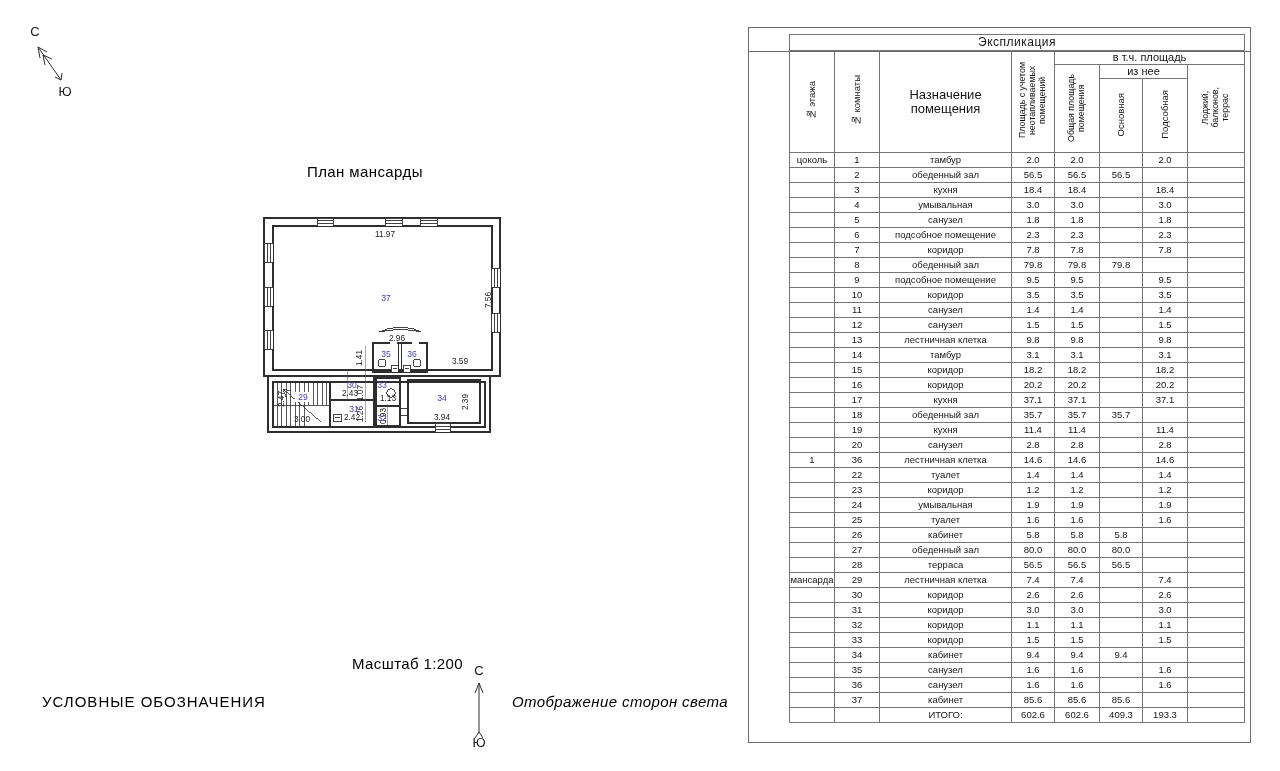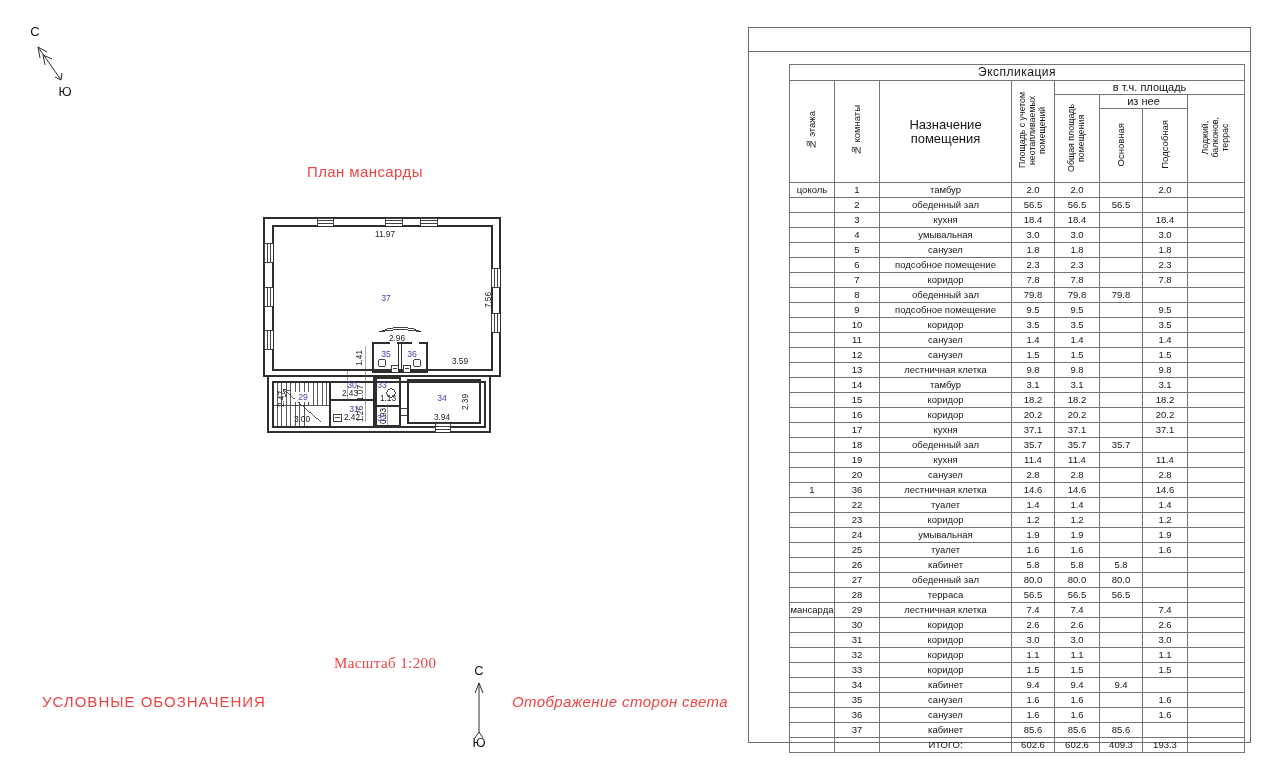--- a/index.html
+++ b/index.html
@@ -2,31 +2,31 @@
 <html><head>
 <meta charset="utf-8">
 <style>
   html,body { margin:0; padding:0; }
   body {
     width:1280px; height:771px; position:relative; background:#ffffff;
     font-family:"Liberation Sans", sans-serif; color:#111;
     overflow:hidden;
   }
   .abs { position:absolute; }
-  .cap { font-size:15px; color:#ef4444; letter-spacing:.4px; white-space:nowrap; }
+  .cap { font-size:15px; color:#000000; letter-spacing:.4px; white-space:nowrap; }
 
   
   .doc-frame {
     position:absolute; left:748px; top:27px; width:503px; height:716px;
     border:1.5px solid #6b6b6b; box-sizing:border-box; background:#fff;
   }
   .doc-topline { position:absolute; left:0; top:23px; width:100%; border-top:1.5px solid #6b6b6b; }
 
   table.expl {
-    position:absolute; left:40px; top:36px; width:455px;
+    position:absolute; left:40px; top:6px; width:455px;
     border-collapse:collapse; table-layout:fixed;
     font-family:"Liberation Sans", sans-serif; font-size:9.5px; color:#151515;
   }
   table.expl td {
     border:1px solid #747474; text-align:center; vertical-align:middle;
     padding:0; overflow:hidden; line-height:1.05;
   }
   tr.h16 { height:16px; } tr.h14 { height:14px; } tr.h74 { height:74px; }
   table.expl tbody tr { height:15px; }
   td.title-cell { font-size:12px; letter-spacing:.5px; }
@@ -164,21 +164,21 @@
     <text class="room" x="157" y="147" text-anchor="middle" fill="#4343b2">36</text>
     <text class="room" x="48" y="190" text-anchor="middle" fill="#4343b2">29</text>
     <text class="room" x="97" y="178" text-anchor="middle" fill="#4343b2">30</text>
     <text class="room" x="99" y="202" text-anchor="middle" fill="#4343b2">31</text>
     <text class="room" x="127" y="211" text-anchor="middle" fill="#4343b2">32</text>
     <text class="room" x="127" y="178" text-anchor="middle" fill="#4343b2">33</text>
     <text class="room" x="187" y="191" text-anchor="middle" fill="#4343b2">34</text>
   </g>
 </svg>
 
-<div class="abs cap" style="left:334px; top:655px;font-family:Liberation Serif, serif;">Масштаб 1:200</div>
+<div class="abs cap" style="left:352px; top:655px;">Масштаб 1:200</div>
 <div class="abs cap" style="left:42px; top:693px; letter-spacing:1px;">УСЛОВНЫЕ ОБОЗНАЧЕНИЯ</div>
 <div class="abs cap" style="left:512px; top:693px;font-style:italic;">Отображение сторон света</div>
 
 <svg class="abs" style="left:465px; top:662px;" width="28" height="86" viewBox="0 0 28 86">
   <text class="cletter" x="14" y="13" text-anchor="middle">С</text>
   <g class="plan-line" stroke-width="1">
     <path d="M14,70 V21"></path>
     <path d="M14,21 L10,31 M14,21 L18,31"></path>
     <path d="M14,70 L10,76 M14,70 L18,76"></path>
   </g>

